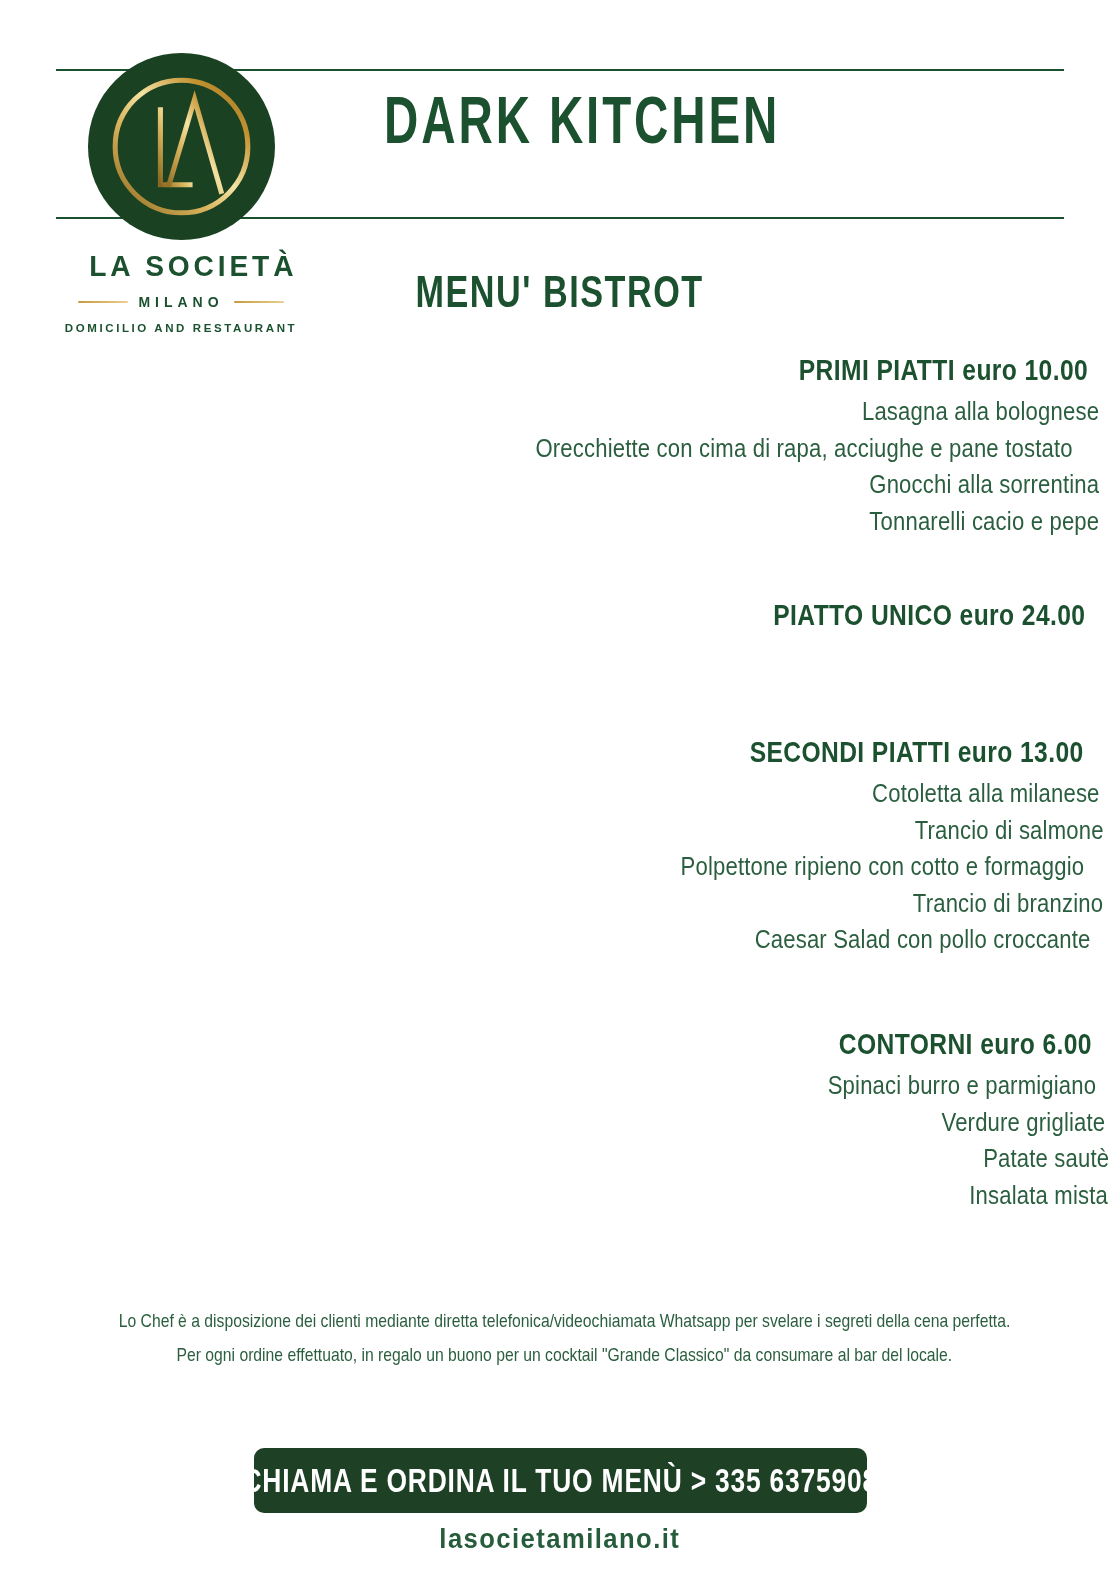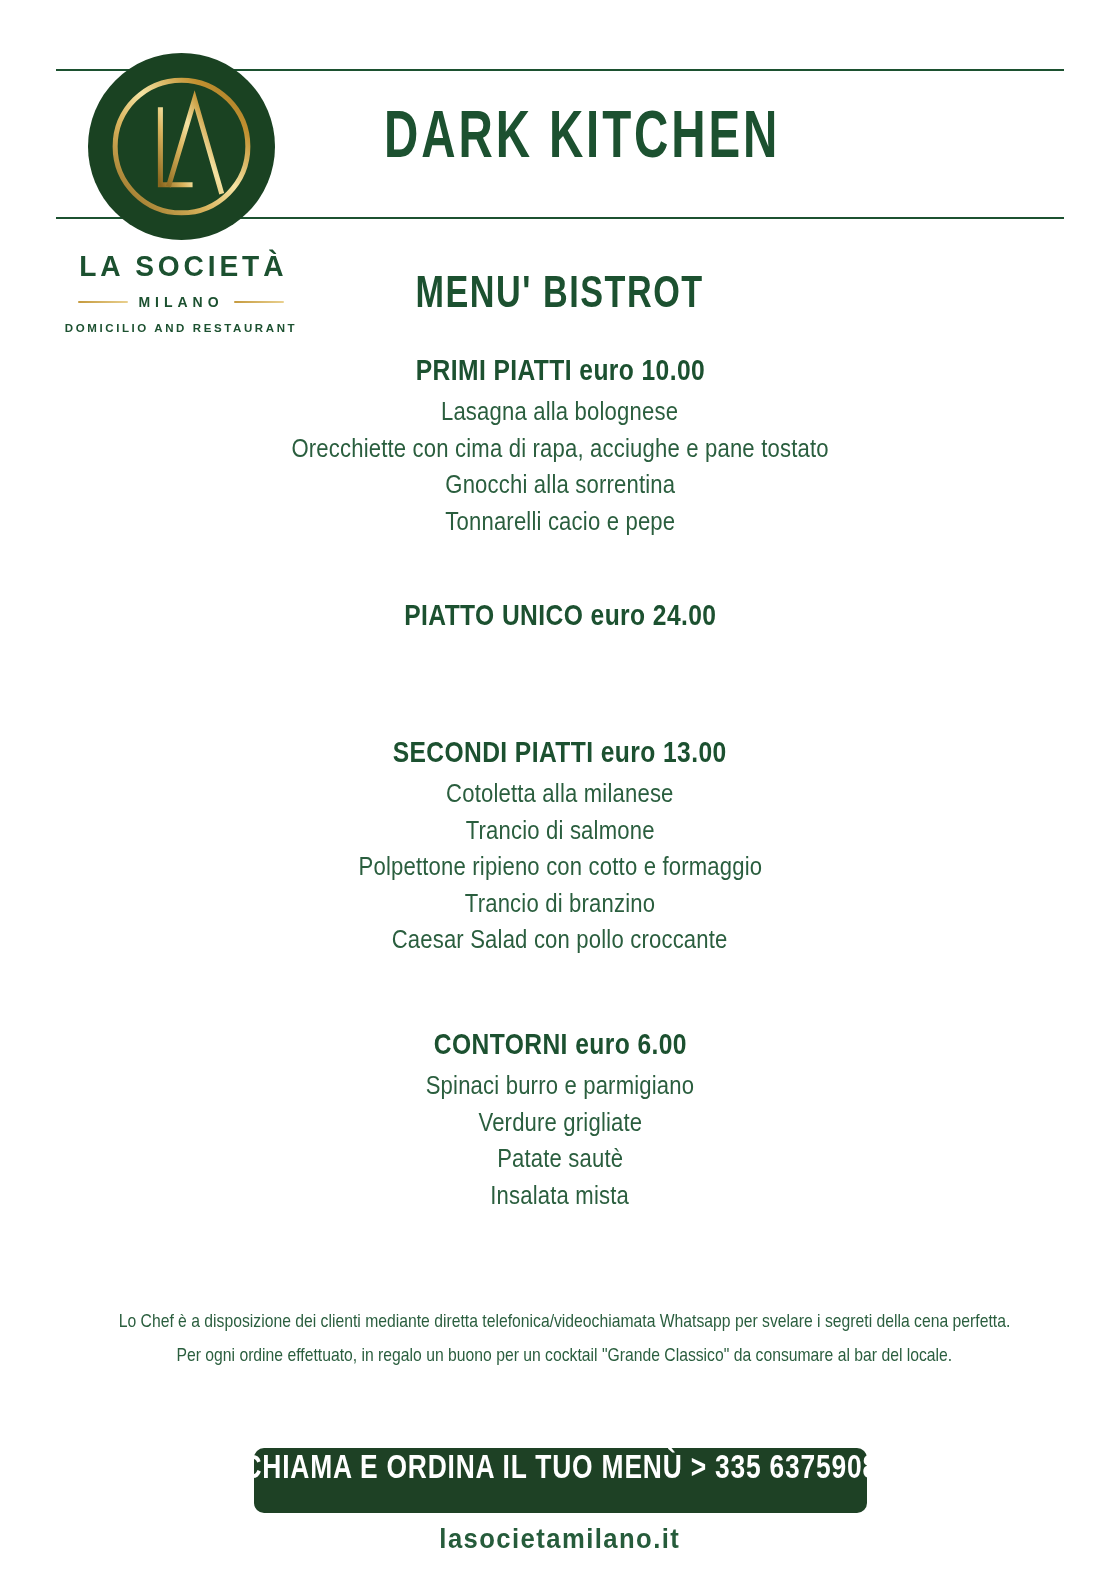--- a/index.html
+++ b/index.html
@@ -25,57 +25,57 @@
   .rule-mid{top:217px;}
 
   .cond{display:inline-block;white-space:nowrap;}
 
   .center-line{position:absolute;left:0;width:100%;text-align:center;}
 
   .t-title{font-size:66px;font-weight:600;letter-spacing:4px;transform:scaleX(.72);color:var(--green-dark);}
   .t-subtitle{font-size:43px;font-weight:600;letter-spacing:2px;transform:scaleX(.76);color:var(--green-dark);}
   .t-menu{font-size:45px;font-weight:600;letter-spacing:2px;transform:scaleX(.76);color:var(--green-dark);}
 
-  .header-title{top:96px;padding-left:45px;}
+  .header-title{top:82px;padding-left:45px;}
   .header-subtitle{top:154px;}
   .menu-title{top:266px;}
 
   .logo{position:absolute;left:88px;top:53px;width:187px;height:187px;}
   .logo svg{display:block;width:100%;height:100%;}
 
-  .brand-name{position:absolute;left:52px;top:250px;width:262px;text-align:center;}
+  .brand-name{position:absolute;left:62px;top:250px;width:262px;text-align:center;}
   .brand-name span{font-size:29px;font-weight:600;letter-spacing:4px;color:var(--green-dark);display:inline-block;transform:scaleX(.97);white-space:nowrap;}
   .brand-city{position:absolute;left:50px;top:294px;width:262px;display:flex;align-items:center;justify-content:center;gap:10px;}
   .brand-city .city{font-size:14px;font-weight:700;letter-spacing:5px;color:var(--green-dark);}
   .brand-city .dash{width:50px;height:2.5px;background:linear-gradient(90deg,#c59a3e,#e9d08f);border-radius:2px;}
   .brand-tagline{position:absolute;left:40px;top:318px;width:282px;text-align:center;}
   .brand-tagline span{font-size:11.5px;font-weight:700;letter-spacing:2.6px;color:var(--green-dark);white-space:nowrap;}
 
-  .sec{position:absolute;left:0;width:100%;text-align:center;}
+  .sec{position:absolute;left:0;width:100%;text-align:right;}
   .sec-h{line-height:36px;margin-bottom:2px;}
   .sec-h .cond{font-size:30px;font-weight:700;letter-spacing:.5px;transform:scaleX(.82);color:var(--green-dark);}
   .sec-h .price{margin-left:9px;}
   .sec-items{line-height:33.5px;}
   .sec-items .cond{font-size:26px;font-weight:500;letter-spacing:.2px;transform:scaleX(.85);color:var(--green-item);}
 
   .sec-primi{top:352px;}
   .sec-unico{top:597px;}
   .sec-secondi{top:734px;}
   .sec-contorni{top:1026px;}
 
   .notes{position:absolute;left:0;top:1304px;width:100%;text-align:center;color:var(--green-item);}
   .note-lg{line-height:34px;}
   .note-lg .cond{font-size:20px;font-weight:600;transform:scaleX(.85);color:var(--green-item);}
   .note-sm{line-height:33px;margin-left:8px;}
   .note-sm .cond{font-size:18.5px;font-weight:500;transform:scaleX(.85);color:var(--green-item);}
 
   .cta{
     position:absolute;left:254px;top:1448px;width:613px;height:65px;
     background:var(--green-deep);border-radius:10px;
-    display:flex;align-items:flex-start;justify-content:center;
+    display:flex;align-items:center;justify-content:center;
     cursor:pointer;
   }
   .cta-label{font-size:33px;font-weight:600;letter-spacing:1px;color:#ffffff;transform:scaleX(.8);}
 
   .site{position:absolute;left:0;top:1524px;width:100%;text-align:center;}
   .site-label{font-size:27px;font-weight:600;letter-spacing:1.5px;color:var(--green);transform:scaleX(.95);cursor:pointer;}
 </style>
 </head>
 <body>
 

